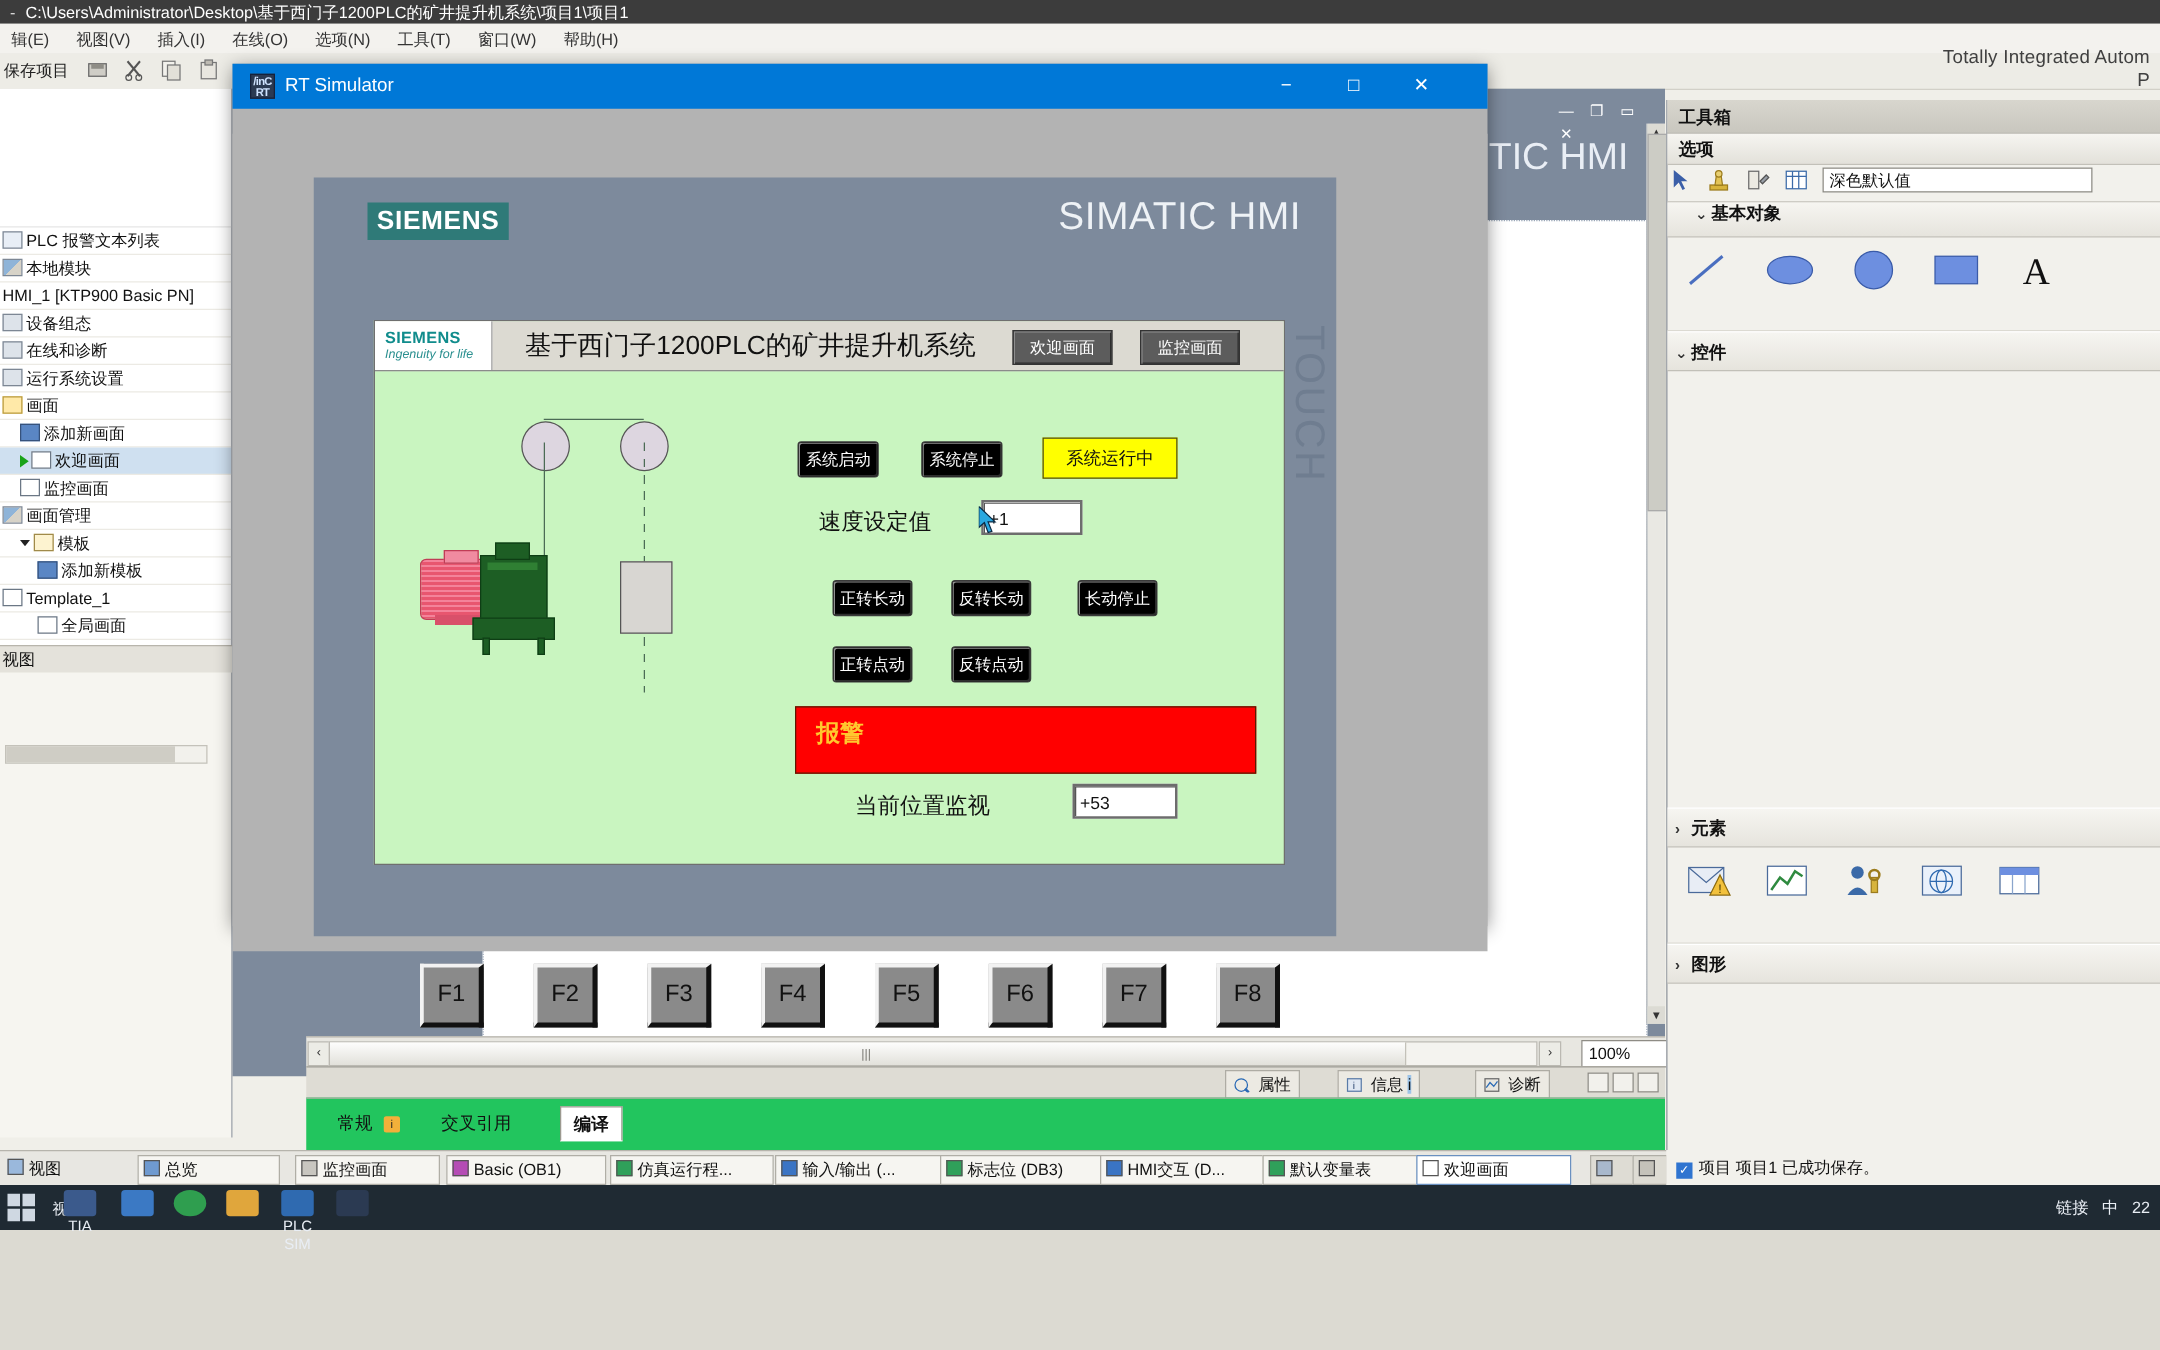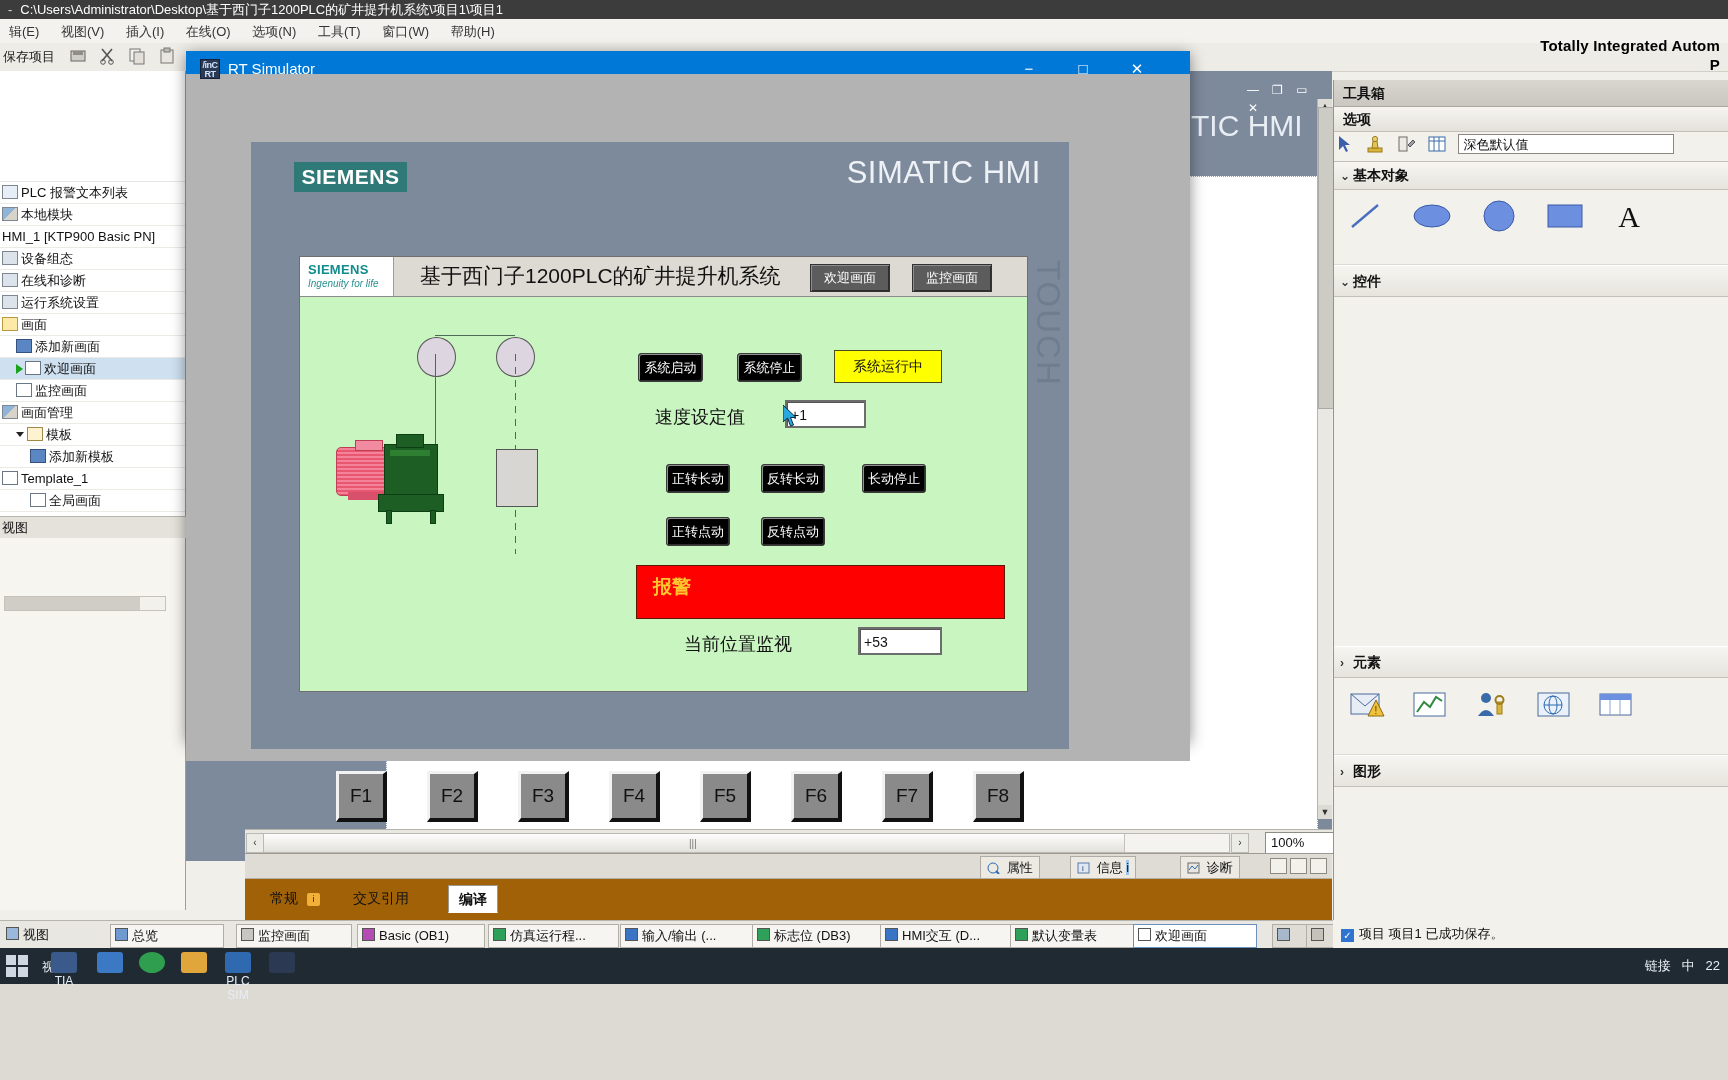--- a/index.html
+++ b/index.html
@@ -27,22 +27,22 @@
     position:absolute;left:0;top:43px;width:1728px;height:28px;
     background:#edece6;border-bottom:1px solid #d2d0c8;
     font-size:13px;color:#222;white-space:nowrap;overflow:hidden;
   }
   .tia-toolbar .tb-label{display:inline-block;padding:5px 6px 0 3px;}
   .tb-ico{
     display:inline-block;width:20px;height:20px;margin:3px 3px 0 3px;
     vertical-align:top;position:relative;
   }
   .tia-brand{
-    position:absolute;right:8px;top:36px;font-size:15px;color:#000000;
-    letter-spacing:.2px;white-space:nowrap;text-align:right;line-height:19px;font-weight:bold;
+    position:absolute;right:8px;top:36px;font-size:15px;color:#404040;
+    letter-spacing:.2px;white-space:nowrap;text-align:right;line-height:19px;
   }
   
   .tree{
     position:absolute;left:0;top:71px;width:185px;height:445px;
     background:#fff;border-right:1px solid #9aa0a8;overflow:hidden;
     font-size:13px;color:#111;
   }
   .tree-blank{height:110px;border-bottom:1px solid #e6e6e6;background:#fff;}
   .tree-row{height:21px;line-height:21px;white-space:nowrap;
             border-bottom:1px solid #eceae4;padding-left:2px;overflow:hidden;}
@@ -137,56 +137,56 @@
     position:absolute;left:245px;top:853px;width:1087px;height:25px;
     background:#dedcd4;border-top:1px solid #9c9a93;font-size:13px;color:#111;
   }
   .props-tab{position:absolute;top:2px;height:21px;line-height:21px;background:#eceae3;
              border:1px solid #aeaca4;padding:0 6px;white-space:nowrap;}
   .props-ico{display:inline-block;width:13px;height:12px;vertical-align:-2px;margin-right:3px;}
   .props-rt{position:absolute;right:5px;top:4px;}
   .props-rt i{display:inline-block;width:15px;height:14px;border:1px solid #8b8982;background:#f2f1ec;margin-left:3px;}
   
   .ctab-row{
-    position:absolute;left:245px;top:878px;width:1087px;height:42px;background:#a16207;
+    position:absolute;left:245px;top:878px;width:1087px;height:42px;background:#22c55e;
     border-top:1px solid #b2b0a8;
   }
   .ctab{position:absolute;top:6px;height:26px;line-height:26px;font-size:14px;padding:0 10px;color:#111;white-space:nowrap;}
   .ctab.active{background:#fff;border:1px solid #9b998f;border-bottom:1px solid #fff;font-weight:bold;}
   .ctab .bdg{display:inline-block;width:13px;height:13px;background:#f2b03a;color:#222;font-size:9px;
              text-align:center;line-height:13px;border-radius:2px;margin-left:5px;vertical-align:1px;}
   
   .toolbox{
     position:absolute;left:1333px;top:80px;width:395px;height:840px;background:#f2f1ec;
     border-left:1px solid #8e949c;font-size:14px;color:#111;
   }
   .tbx-title{height:26px;line-height:26px;padding-left:9px;font-weight:bold;
              background:linear-gradient(#d8d6ce,#c9c7bf);border-bottom:1px solid #a9a79f;}
   .tbx-sub{height:24px;line-height:24px;padding-left:9px;font-weight:bold;
            background:linear-gradient(#f6f5f1,#e3e1da);border-bottom:1px solid #c2c0b8;}
   .tbx-opts{height:27px;border-bottom:1px solid #c2c0b8;padding:2px 0 0 0;white-space:nowrap;}
   .tbx-opts .oi{display:inline-block;width:20px;height:20px;vertical-align:middle;margin-right:7px;}
   .tbx-select{display:inline-block;width:216px;height:20px;background:#fff;border:1px solid #8a8880;
               vertical-align:middle;font-size:13px;line-height:20px;padding-left:5px;box-sizing:border-box;}
-  .tbx-sec{height:27px;line-height:27px;padding-left:6px;font-weight:bold;
+  .tbx-sec{height:27px;line-height:16px;padding-left:22px;font-weight:bold;
            background:linear-gradient(#f6f5f1,#e6e4dd);border-bottom:1px solid #c2c0b8;}
   .chev{display:inline-block;width:13px;color:#333;font-size:12px;}
   .tbx-objrow{height:64px;padding:10px 0 0 14px;white-space:nowrap;border-bottom:1px solid #dcdad2;}
   .tbx-objrow .ob{display:inline-block;vertical-align:middle;margin-right:26px;}
   .tbx-block{height:30px;line-height:30px;padding-left:6px;font-weight:bold;
              background:linear-gradient(#f6f5f1,#e6e4dd);border-bottom:1px solid #c2c0b8;border-top:1px solid #fff;}
   .tbx-ctrls{height:64px;padding:12px 0 0 16px;white-space:nowrap;border-bottom:1px solid #dcdad2;}
   .tbx-ctrls .ci{display:inline-block;width:36px;height:34px;margin-right:22px;vertical-align:middle;position:relative;}
   
   #rtsim{
     position:absolute;left:186px;top:51px;width:1004px;height:690px;
     background:#b3b3b3;box-shadow:0 3px 14px rgba(0,0,0,.45);
   }
   .rt-title{
-    height:23px;background:#0078d7;color:#fff;font-size:15px;position:relative;
+    height:36px;background:#0078d7;color:#fff;font-size:15px;position:relative;
   }
   .rt-title .t{position:absolute;left:42px;top:9px;}
   .rt-ico{position:absolute;left:14px;top:8px;width:20px;height:20px;background:#2b3a52;
           border:1px solid #16213a;color:#cfe3ff;font-size:9px;font-weight:bold;
           text-align:center;line-height:9px;letter-spacing:-.5px;overflow:hidden;padding-top:1px;box-sizing:border-box;}
   .rt-btn{position:absolute;top:0;width:46px;height:36px;color:#fff;font-size:15px;
           text-align:center;line-height:36px;}
   .rt-body{position:absolute;left:0;top:36px;width:1004px;height:654px;background:#b3b3b3;margin-top:20px;}
   .hmi-frame{
     position:absolute;left:65px;top:35px;width:818px;height:607px;background:#7d8a9c;

